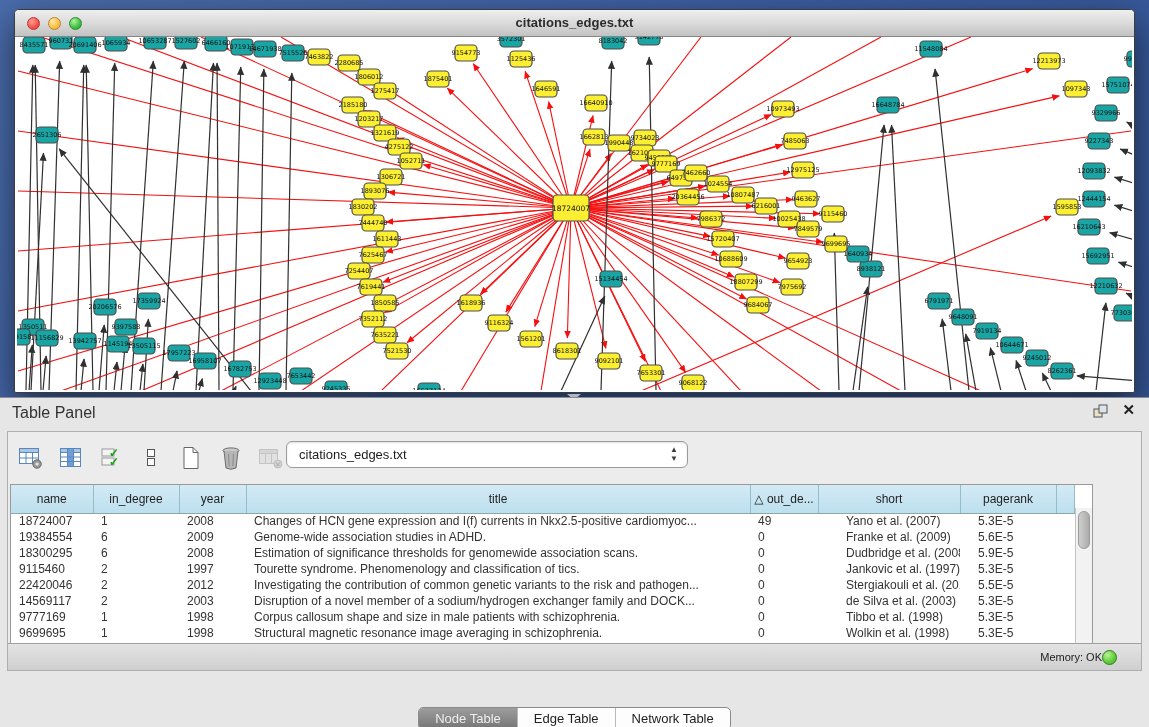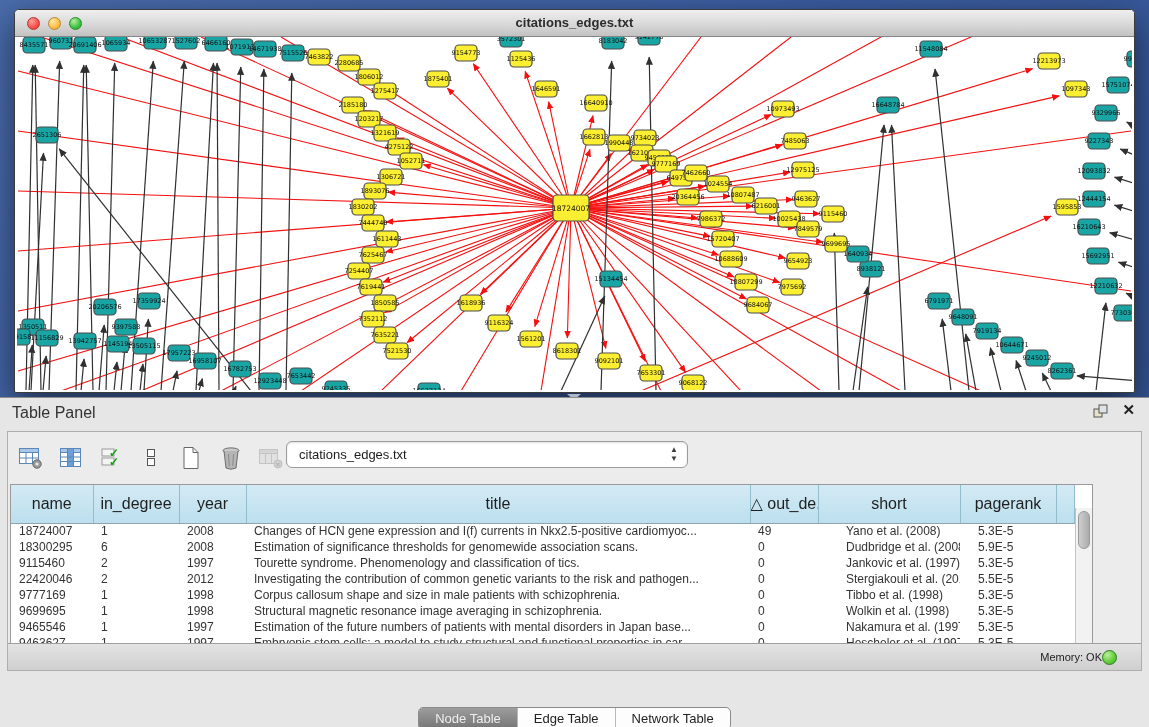--- a/index.html
+++ b/index.html
@@ -41,21 +41,21 @@
   .toolbar { position:absolute; left:8px; top:8px; height:36px; display:flex; align-items:center; gap:10px; }
   .tb-icon { width:30px; height:30px; display:flex; align-items:center; justify-content:center; }
   .combo { position:absolute; left:278px; top:9px; width:402px; height:27px; background:#fff;
     border:1px solid #9b9b9b; border-radius:6px; box-shadow:inset 0 1px 2px rgba(0,0,0,.12); }
   .combo-text { position:absolute; left:12px; top:5px; font-size:13px; color:#1c1c1c; }
   .combo-arrows { position:absolute; right:9px; top:3px; display:flex; flex-direction:column; line-height:9px; font-size:8px; color:#3c3c3c; }
 
   .tablebox { position:absolute; left:2px; top:52px; width:1083px; height:185px;
     border:1px solid #9a9a9a; background:#fff; overflow:hidden; }
   table.grid { border-collapse:collapse; table-layout:fixed; width:1064px; }
-  table.grid th { height:38px; font-size:16px; font-weight:normal; color:#1f1f1f; text-align:center;
+  table.grid th { height:28px; font-size:12px; font-weight:normal; color:#1f1f1f; text-align:center;
     background:linear-gradient(#d3eaf4,#bcdfee); border-right:1px solid #93bccd; border-bottom:1px solid #8fa6ad; overflow:hidden; white-space:nowrap; }
   table.grid td { height:16px; font-size:12px; color:#333; white-space:nowrap; overflow:hidden; padding:0 4px 0 8px; }
   .vscroll { position:absolute; right:0; top:23px; bottom:0; width:17px; background:#f2f2f2; border-left:1px solid #c4c4c4; }
   .vthumb { position:absolute; left:2px; top:3px; width:12px; height:38px; border-radius:7px;
     background:linear-gradient(90deg,#cfcfcf,#ababab); border:1px solid #9a9a9a; }
 
   .tabsrow { position:absolute; left:0; top:275px; width:100%; display:flex; justify-content:center; }
   .segctl { display:flex; border:1px solid #8a8a8a; border-radius:5px; overflow:hidden; background:#fdfdfd;
     box-shadow:0 1px 1px rgba(255,255,255,.7); }
   .seg { padding:0 16px; height:21px; line-height:21px; font-size:13px; color:#222; border-right:1px solid #b9b9b9; cursor:default; }
@@ -560,22 +560,32 @@
               <th></th>
             </tr>
           </thead>
         <tbody id="tbody">
             <tr>
               <td style="padding-left: 8px;">18724007</td>
               <td style="padding-left: 8px;">1</td>
               <td style="padding-left: 8px;">2008</td>
               <td style="padding-left: 8px;">Changes of HCN gene expression and I(f) currents in Nkx2.5-positive cardiomyoc...</td>
               <td style="padding-left: 8px;">49</td>
-              <td style="padding-left: 28px;">Yano et al. (2008)</td>
+              <td style="padding-left: 28px;">Yano et al. (2007)</td>
               <td style="padding-left: 18px;">5.3E-5</td>
+              <td></td>
+            </tr>
+            <tr>
+              <td style="padding-left: 8px;">19384554</td>
+              <td style="padding-left: 8px;">6</td>
+              <td style="padding-left: 8px;">2009</td>
+              <td style="padding-left: 8px;">Genome-wide association studies in ADHD.</td>
+              <td style="padding-left: 8px;">0</td>
+              <td style="padding-left: 28px;">Franke et al. (2009)</td>
+              <td style="padding-left: 18px;">5.6E-5</td>
               <td></td>
             </tr>
             <tr>
               <td style="padding-left: 8px;">18300295</td>
               <td style="padding-left: 8px;">6</td>
               <td style="padding-left: 8px;">2008</td>
               <td style="padding-left: 8px;">Estimation of significance thresholds for genomewide association scans.</td>
               <td style="padding-left: 8px;">0</td>
               <td style="padding-left: 28px;">Dudbridge et al. (2008)</td>
               <td style="padding-left: 18px;">5.9E-5</td>
@@ -592,20 +602,30 @@
               <td></td>
             </tr>
             <tr>
               <td style="padding-left: 8px;">22420046</td>
               <td style="padding-left: 8px;">2</td>
               <td style="padding-left: 8px; margin-top: 40px;">2012</td>
               <td style="padding-left: 8px;">Investigating the contribution of common genetic variants to the risk and pathogen...</td>
               <td style="padding-left: 8px;">0</td>
               <td style="padding-left: 28px;">Stergiakouli et al. (2012)</td>
               <td style="padding-left: 18px;">5.5E-5</td>
+              <td></td>
+            </tr>
+            <tr>
+              <td style="padding-left: 8px;">14569117</td>
+              <td style="padding-left: 8px;">2</td>
+              <td style="padding-left: 8px;">2003</td>
+              <td style="padding-left: 8px;">Disruption of a novel member of a sodium/hydrogen exchanger family and DOCK...</td>
+              <td style="padding-left: 8px;">0</td>
+              <td style="padding-left: 28px;">de Silva et al. (2003)</td>
+              <td style="padding-left: 18px;">5.3E-5</td>
               <td></td>
             </tr>
             <tr>
               <td style="padding-left: 8px;">9777169</td>
               <td style="padding-left: 8px;">1</td>
               <td style="padding-left: 8px;">1998</td>
               <td style="padding-left: 8px;">Corpus callosum shape and size in male patients with schizophrenia.</td>
               <td style="padding-left: 8px;">0</td>
               <td style="padding-left: 28px;">Tibbo et al. (1998)</td>
               <td style="padding-left: 18px;">5.3E-5</td>

